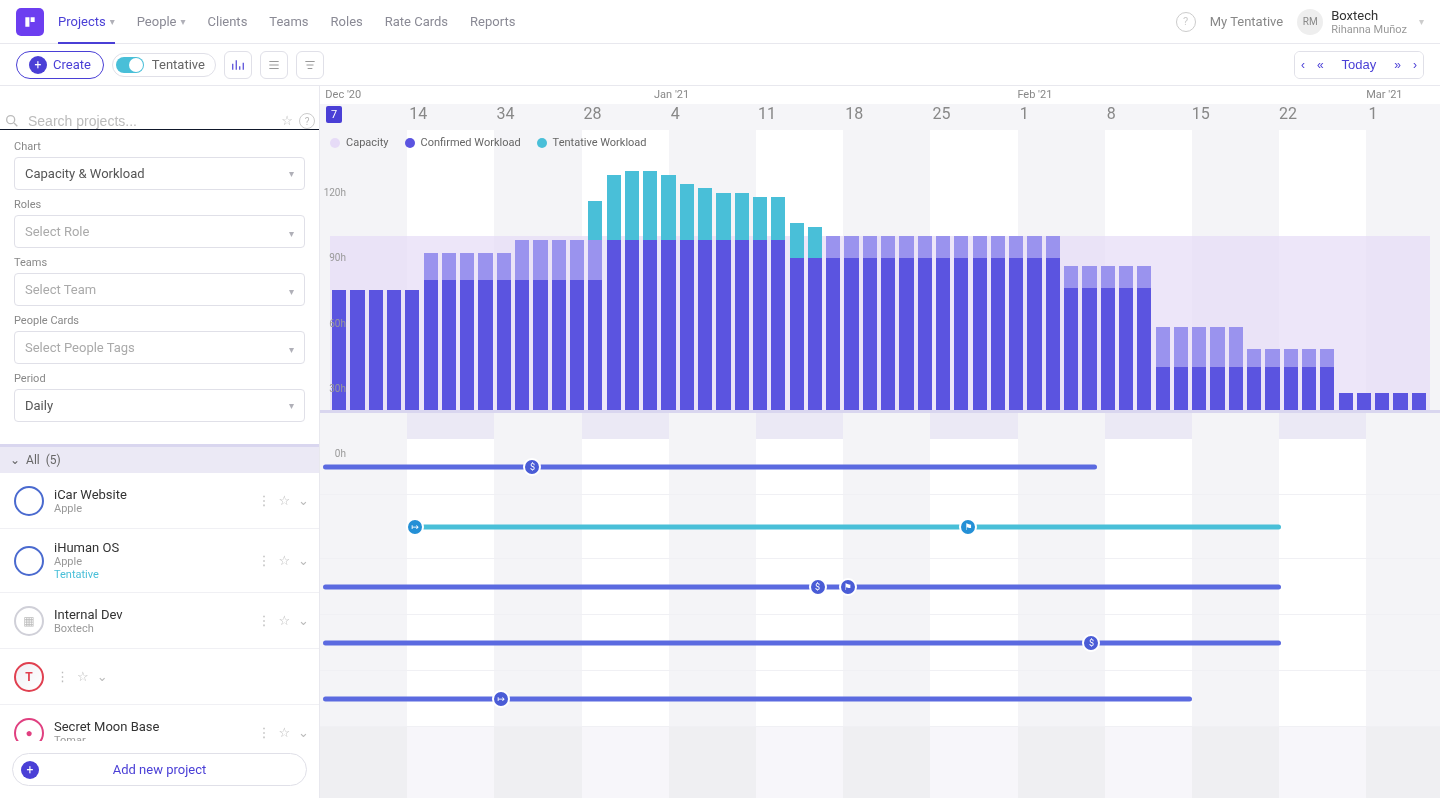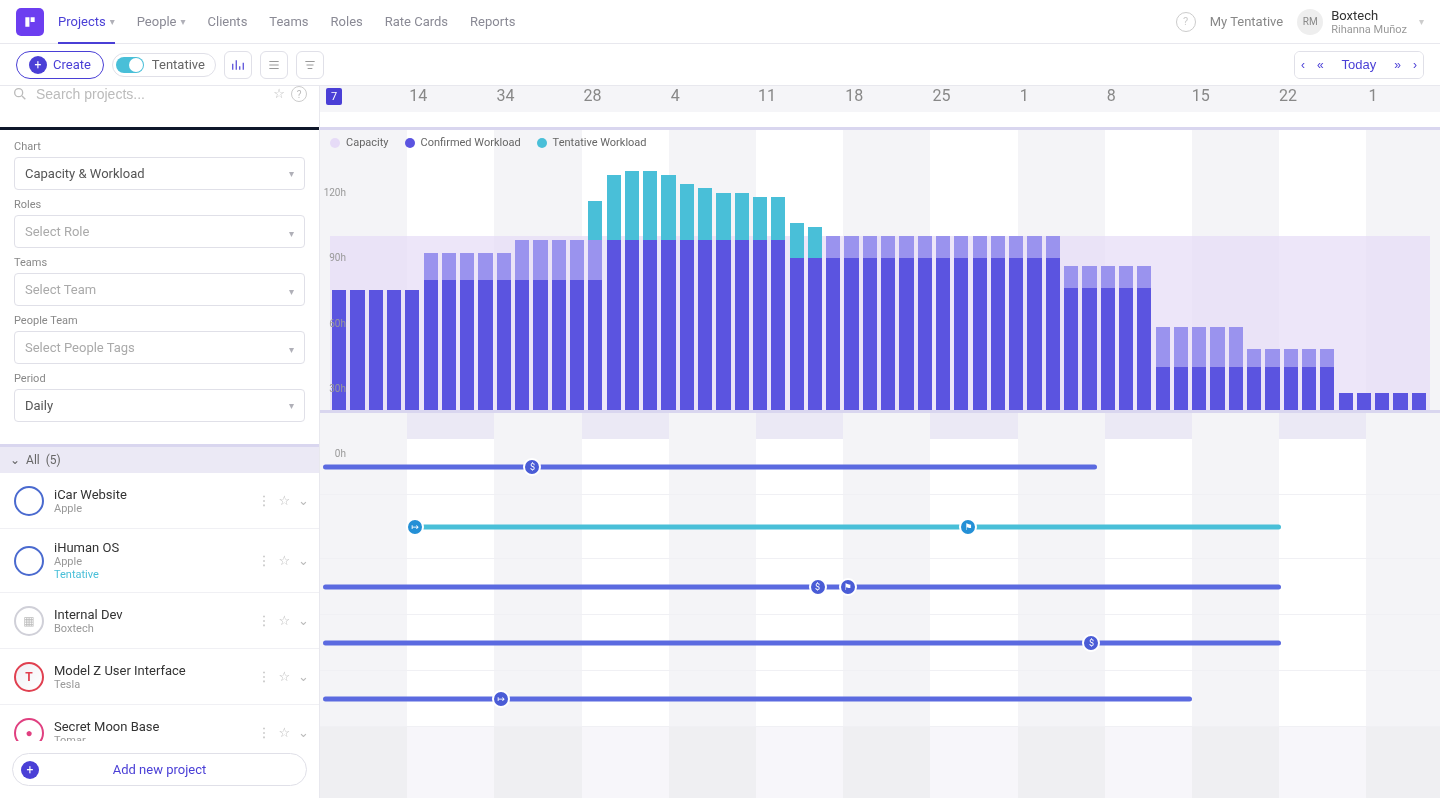--- a/index.html
+++ b/index.html
@@ -30,21 +30,21 @@
 .toolbar-right { margin-left:auto; display:flex; align-items:center; gap:8px; }
 .nav-group { display:flex; align-items:center; border:1px solid #e0e0e8; border-radius:6px; overflow:hidden; height:28px; }
 .nav-group button { border:none; background:#fff; padding:0 6px; height:28px; color:#4a3fd6; cursor:pointer; font-size:12px; }
 .nav-group .today { padding:0 12px; color:#4a3fd6; font-size:13px; }
 .range-group { display:flex; border:1px solid #e0e0e8; border-radius:6px; overflow:hidden; height:28px; }
 .range-btn { padding:0 14px; background:#fff; color:#4a3fd6; border:none; font-size:13px; cursor:pointer; }
 .range-btn.active { background:#4a3fd6; color:#fff; }
 
 .main { display:flex; height: calc(798px - 86px); }
 .leftcol { width: 320px; flex-shrink:0; display:flex; flex-direction:column; border-right:1px solid #e8e8ee; }
-.search-row { height: 44px; display:flex; align-items:flex-start; padding:0 12px; gap:8px; border-bottom:3px solid #0f172a; }
+.search-row { height: 44px; display:flex; align-items:flex-end; padding:0 4px; gap:8px; border-bottom:1px solid #0f172a; }
 .search-row svg { width:16px; height:16px; color:#bbb; }
 .search-input { border:none; outline:none; flex:1; font-size:14px; color:#555; }
 .search-input::placeholder { color:#bbb; }
 .search-icons { display:flex; gap:6px; color:#bbb; }
 .filters { padding: 10px 14px 14px; border-bottom:3px solid #d9d6ef; }
 .filter-group { margin-bottom:8px; }
 .filter-label { font-size:11px; color:#888; margin-bottom:4px; }
 .filter-input { width:100%; border:1px solid #e0e0e8; border-radius:4px; padding:8px 10px; font-size:13px; color:#555; display:flex; align-items:center; justify-content:space-between; cursor:pointer; }
 .filter-input.placeholder { color:#aaa;align-items:flex-end; }
 .filter-input .chevd { font-size:10px; }
@@ -198,21 +198,21 @@
           </div>
       </div>
       <div class="filter-group">
         <div class="filter-label">Teams</div>
         <div class="filter-input placeholder">
             <span>Select Team</span>
             <span class="chevd">▾</span>
           </div>
       </div>
       <div class="filter-group">
-        <div class="filter-label">People Team</div>
+        <div class="filter-label">People Cards</div>
         <div class="filter-input placeholder">
             <span>Select People Tags</span>
             <span class="chevd">▾</span>
           </div>
       </div>
       <div class="filter-group">
         <div class="filter-label">Period</div>
         <div class="filter-input">
             <span>Daily</span>
             <span class="chevd">▾</span>
@@ -263,25 +263,20 @@
     <div class="proj-actions">
       <span>⋮</span>
       <span>☆</span>
       <span>⌄</span>
     </div>
         </div>
         <div class="proj-row">
           <div class="proj-logo tesla">
             <span style="color:#e04050;font-weight:bold">T</span>
           </div>
-    <div class="proj-info">
-      <div class="proj-title">Model Z User Interface</div>
-      <div class="proj-sub">Tesla</div>
-
-    </div>
     <div class="proj-actions">
       <span>⋮</span>
       <span>☆</span>
       <span>⌄</span>
     </div>
         </div>
         <div class="proj-row">
           <div class="proj-logo pink">
             <span style="color:#e04080">●</span>
           </div>
@@ -298,20 +293,26 @@
         </div>
       </div>
     <div class="add-project">
       <div class="plus-circle">+</div>
       <span>Add new project</span>
     </div>
   </div>
 
   <div class="rightcol">
     <div class="timeline-header">
+      <div class="month-row" id="month-row">
+          <div class="month-label" style="left: 5.354px;">Dec '20</div>
+          <div class="month-label" style="left: 334.046px;">Jan '21</div>
+          <div class="month-label" style="left: 697.396px;">Feb '21</div>
+          <div class="month-label" style="left: 1046.21px;">Mar '21</div>
+        </div>
       <div class="day-row" id="day-row">
         <div class="current-day">7</div>
       <div class="day-tick" style="left: 89.204px;">14</div>
           <div class="day-tick" style="left: 176.408px;">34</div>
           <div class="day-tick" style="left: 959.008px;">22</div>
           <div class="day-tick" style="left: 263.612px;">28</div>
           <div class="day-tick" style="left: 350.816px;">4</div>
           <div class="day-tick" style="left: 438.02px;">11</div>
           <div class="day-tick" style="left: 525.224px;">18</div>
           <div class="day-tick" style="left: 612.428px;">25</div>

